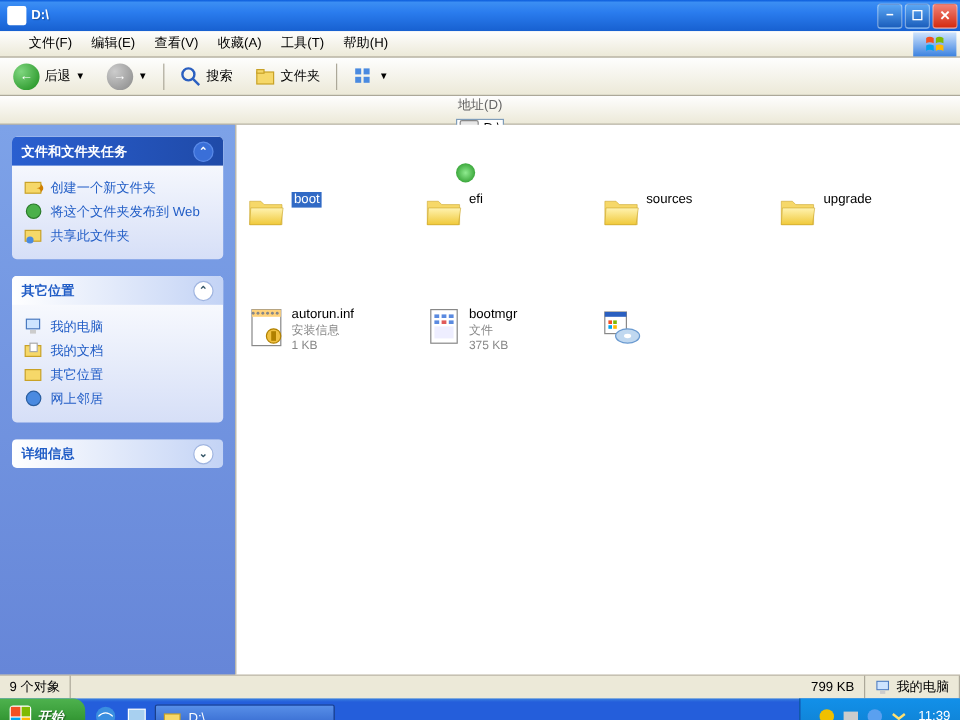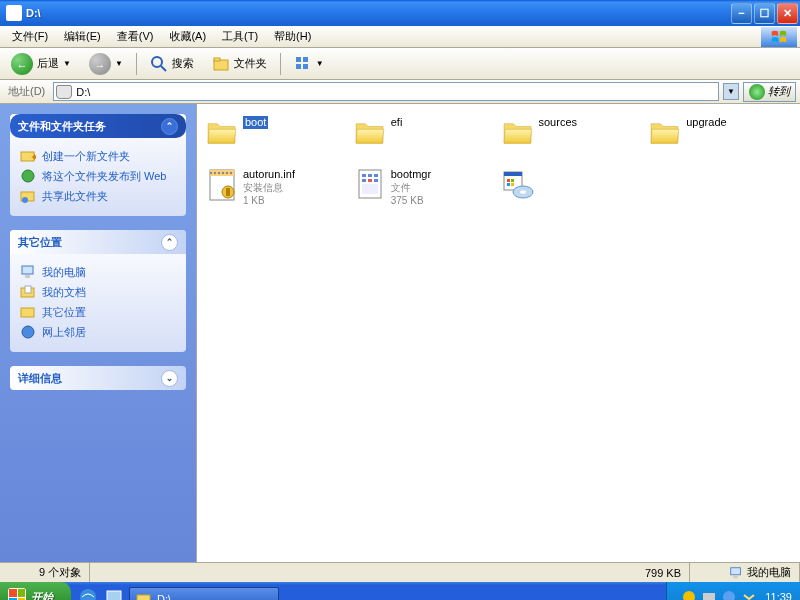--- a/index.html
+++ b/index.html
@@ -8,74 +8,74 @@
 
 .titlebar { height: 26px; background: linear-gradient(to bottom, #0a5bdc 0%, #3b8ef3 8%, #2a7cee 40%, #1760d0 100%); display: flex; align-items: center; padding: 0 2px 0 6px; color: #fff; font-weight: bold; }
 .titlebar .icon { width: 16px; height: 16px; margin-right: 4px; background: #fff; border-radius: 2px; display: inline-block; position: relative; }
 .titlebar .title { flex: 1; text-shadow: 1px 1px 1px rgba(0,0,0,.3); }
 .win-btns { display: flex; gap: 2px; }
 .win-btn { width: 21px; height: 21px; border-radius: 3px; display: flex; align-items: center; justify-content: center; color: #fff; font-weight: bold; border: 1px solid rgba(255,255,255,.4); }
 .win-min, .win-max { background: linear-gradient(to bottom, #5ba7f5, #1a5dbb); }
 .win-close { background: linear-gradient(to bottom, #f08176, #d42a0f); }
 
 
-.menubar { height: 22px; background: linear-gradient(to bottom, #fefefe, #ece9d8); border-bottom: 1px solid #aca899; display: flex; align-items: center; padding: 0 4px; position: relative; }
+.menubar { height: 22px; background: linear-gradient(to bottom, #fefefe, #ece9d8); border-bottom: 1px solid #aca899; display: flex; padding: 0 16px; position: relative; }
 .menubar .item { padding: 2px 8px; cursor: default; }
 .menubar .logo { position: absolute; right: 3px; top: 1px; width: 36px; height: 20px; background: linear-gradient(to bottom, #cee3fd, #3c82e0); display: flex; align-items: center; justify-content: center; }
 .menubar .logo svg { width: 18px; height: 18px; }
 
 
 .toolbar { height: 32px; background: linear-gradient(to bottom, #fefefe, #ece9d8); border-bottom: 1px solid #aca899; display: flex; align-items: center; padding: 0 4px; gap: 4px; }
 .tool-btn { display: flex; align-items: center; gap: 4px; padding: 3px 6px; border: 1px solid transparent; border-radius: 3px; cursor: default; }
 .tool-sep { width: 1px; height: 22px; background: #aca899; margin: 0 2px; }
 .circle-icon { width: 22px; height: 22px; border-radius: 50%; display: flex; align-items: center; justify-content: center; font-weight: bold; color: #fff; }
 .back-ic { background: radial-gradient(circle at 30% 30%, #7fd67f, #1a8c1a); }
 .fwd-ic { background: radial-gradient(circle at 30% 30%, #ccc, #888); }
 .small-ic { width: 18px; height: 18px; display: inline-block; }
 
 
-.addrbar { height: 24px; background: linear-gradient(to bottom, #fefefe, #ece9d8); border-bottom: 1px solid #aca899; display: flex; align-items: center; padding: 0 4px; gap: 4px; }
+.addrbar { height: 24px; background: linear-gradient(to bottom, #fefefe, #ece9d8); border-bottom: 1px solid #aca899; display: flex; align-items: center; padding: 0 4px; gap: 4px; flex-direction: column; }
 .addrbar .lbl { padding: 0 4px; color: #666; }
 .addrbar .input { flex: 1; height: 19px; background: #fff; border: 1px solid #7f9db9; display: flex; align-items: center; padding: 0 2px; }
 .addrbar .input .dicon { width: 16px; height: 14px; background: #e6e6e6; border: 1px solid #888; border-radius: 2px 2px 4px 4px; margin-right: 4px; }
 .addrbar .dd { width: 16px; height: 17px; background: #cde; border: 1px solid #7f9db9; display: flex; align-items: center; justify-content: center; font-size: 8px; }
 .go-btn { display: flex; align-items: center; gap: 3px; padding: 1px 5px; border: 1px solid #7f9db9; background: linear-gradient(#fefefe, #e0e0d0); font-style: italic; }
 .go-btn .arr { width: 16px; height: 16px; background: radial-gradient(#8feb8f, #1a8c1a); border-radius: 50%; position: relative; }
 
 
 .main { display: flex; height: 458px; }
 
 
 .sidebar { width: 196px; background: linear-gradient(to bottom, #7da2e8 0%, #6686d8 100%); padding: 10px 10px 0 10px; overflow: hidden; }
 .panel { background: linear-gradient(to bottom, #fff, #d6dff7); border-radius: 4px; margin-bottom: 14px; overflow: hidden; }
 .panel-hd { height: 24px; background: linear-gradient(to right, #fff, #c3d3f5); display: flex; align-items: center; padding: 0 8px; color: #215dc6; font-weight: bold; justify-content: space-between; }
-.panel-hd.dark { background: linear-gradient(to right, #2a5fd0, #1f4aa8); color: #fff; border-radius: 10px; }
+.panel-hd.dark { background: linear-gradient(to right, #2a5fd0, #1f4aa8); color: #fff; }
 .panel-hd .chev { width: 17px; height: 17px; border-radius: 50%; background: #fff; border: 1px solid #a0b5e0; display: flex; align-items: center; justify-content: center; font-size: 9px; color: #356; }
 .panel-hd.dark .chev { background: #3a6fd8; border-color: #5a8ae8; color: #fff; }
 .panel-body { padding: 8px 10px 10px 10px; }
 .panel-item { display: flex; align-items: center; gap: 6px; color: #215dc6; padding: 2px 0; cursor: pointer; }
 .panel-item .ic { width: 16px; height: 16px; flex-shrink: 0; }
 
 
 .content { flex: 1; background: #fff; border-left: 1px solid #aca899; padding: 12px 8px; display: grid; grid-template-columns: repeat(4, 1fr); align-content: start; gap: 8px 4px; }
-.file { display: flex; align-items: flex-start; gap: 4px; height: 44px; cursor: default; }
+.file { display: flex; align-items: flex-start; gap: 4px; height: 44px; cursor: default; margin-top: 44px; }
 .file .ic { width: 34px; height: 34px; flex-shrink: 0; display:flex; align-items:center; justify-content:center; }
 .file .lbls { display: flex; flex-direction: column; line-height: 13px; }
 .file .nm { color: #000; }
 .file .sub { color: #888; font-size: 10px; }
 .file.sel .nm { background: #316ac5; color: #fff; padding: 0 2px; }
 
 
 .fld { width: 32px; height: 26px; }
 .fld .back { fill: #f6d869; stroke: #c9a227; stroke-width:0.5; }
 .fld .front { fill: url(#fg); stroke: #c9a227; stroke-width:0.5; }
 
 
 .status { height: 20px; border-top: 1px solid #aca899; background: #ece9d8; display: flex; align-items: center; font-size: 11px; }
-.status .cell { padding: 0 8px; border-right: 1px solid #aca899; height: 100%; display: flex; align-items: center; margin-left: 31px; }
+.status .cell { padding: 0 8px; border-right: 1px solid #aca899; height: 100%; display: flex; align-items: center; }
 .status .spacer { flex: 1; }
 
 
 .taskbar { height: 30px; background: linear-gradient(to bottom, #3a81e0 0%, #245edb 10%, #245edb 90%, #1846a3 100%); display: flex; align-items: stretch; }
 .start { background: linear-gradient(to bottom, #4eb24e 0%, #389c38 50%, #1f7a1f 100%); color: #fff; font-weight: bold; font-style: italic; display: flex; align-items: center; padding: 0 18px 0 8px; border-radius: 0 10px 10px 0; gap: 5px; font-size: 14px; text-shadow: 1px 1px 1px rgba(0,0,0,.4); }
 .start .wl { width: 18px; height: 18px; background: #fff; border-radius: 3px; display: grid; grid-template-columns:1fr 1fr; grid-template-rows:1fr 1fr; gap:1px; padding:1px; }
 .start .wl span:nth-child(1){background:#f25022}.start .wl span:nth-child(2){background:#7fba00}.start .wl span:nth-child(3){background:#00a4ef}.start .wl span:nth-child(4){background:#ffb900}
 .tb-items { display: flex; align-items: center; padding: 0 6px; gap: 4px; }
 .ql { width: 22px; height: 22px; display: flex; align-items: center; justify-content: center; }
 .task { background: linear-gradient(to bottom, #588fe8, #2a5ec8); border: 1px solid #1a3f8a; border-radius: 2px; height: 24px; min-width: 150px; display: flex; align-items: center; gap: 5px; padding: 0 6px; color: #fff; margin-top:3px; }

